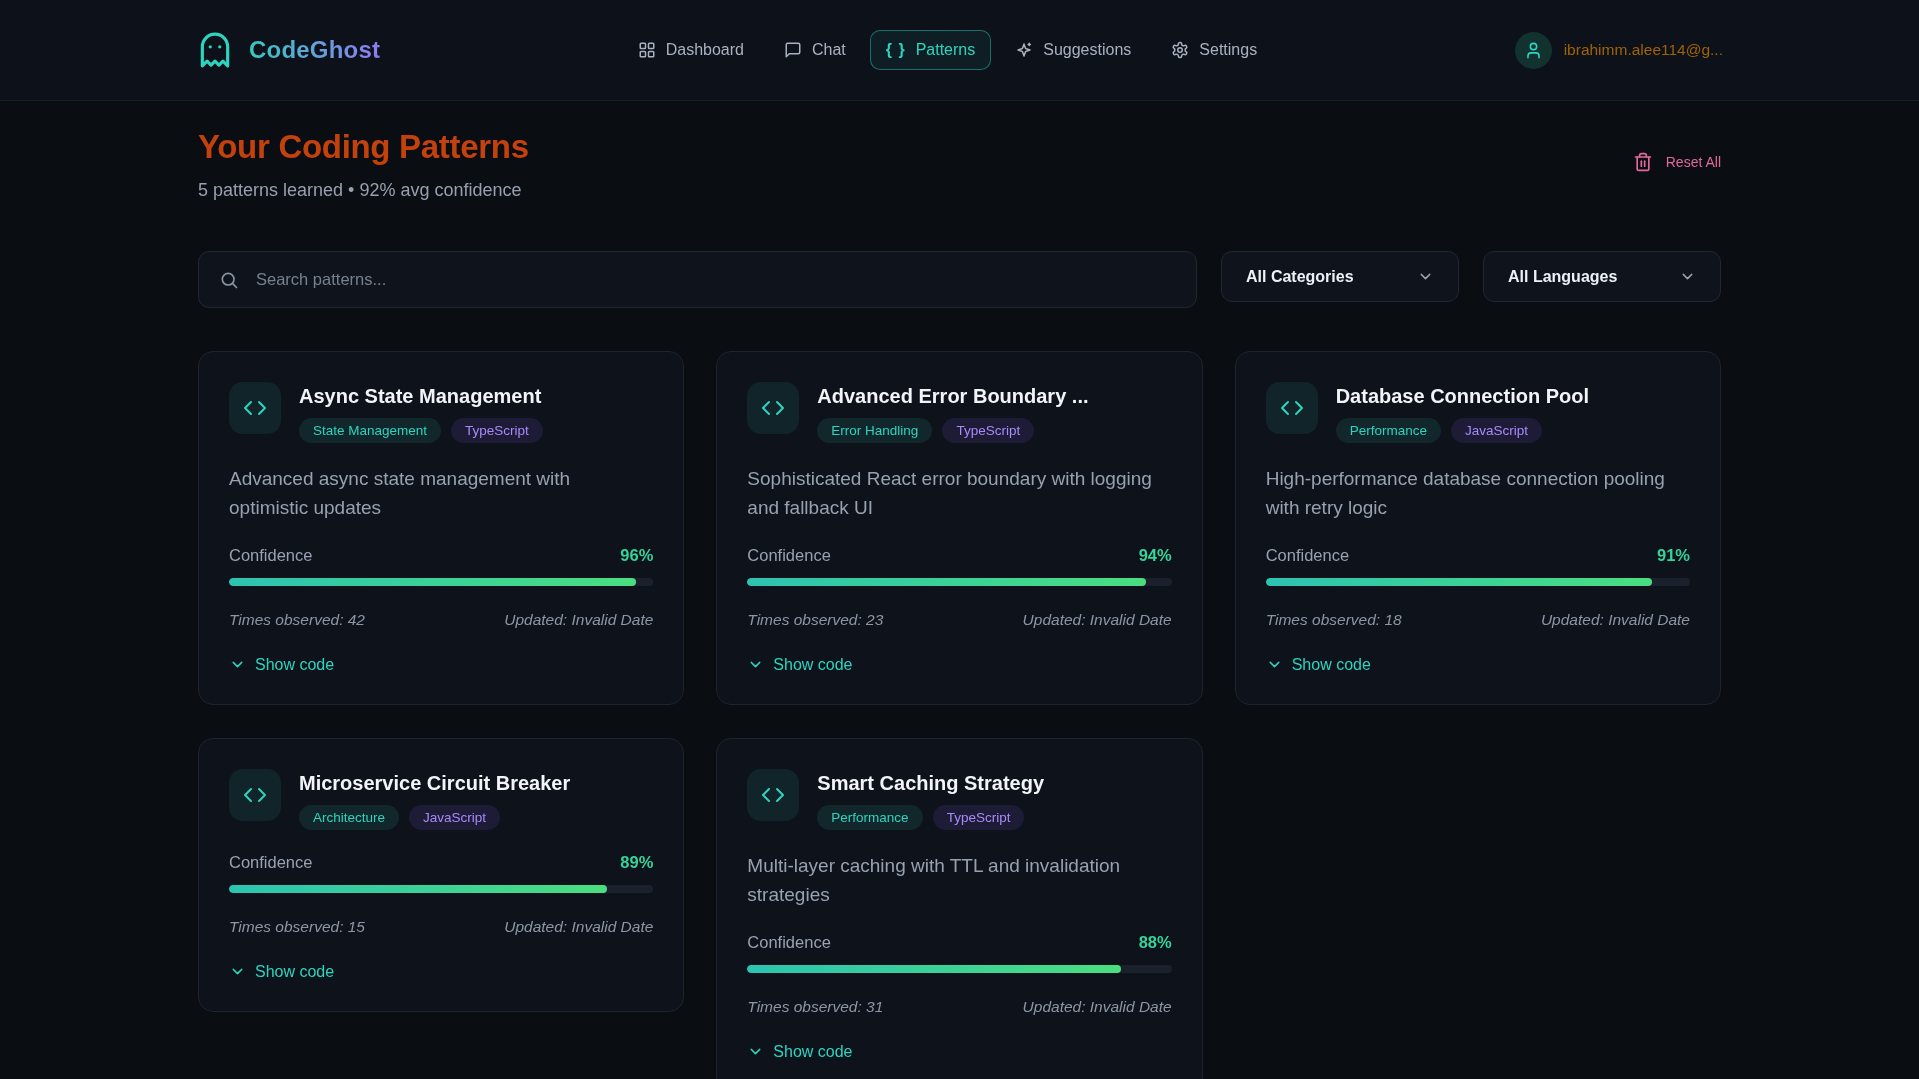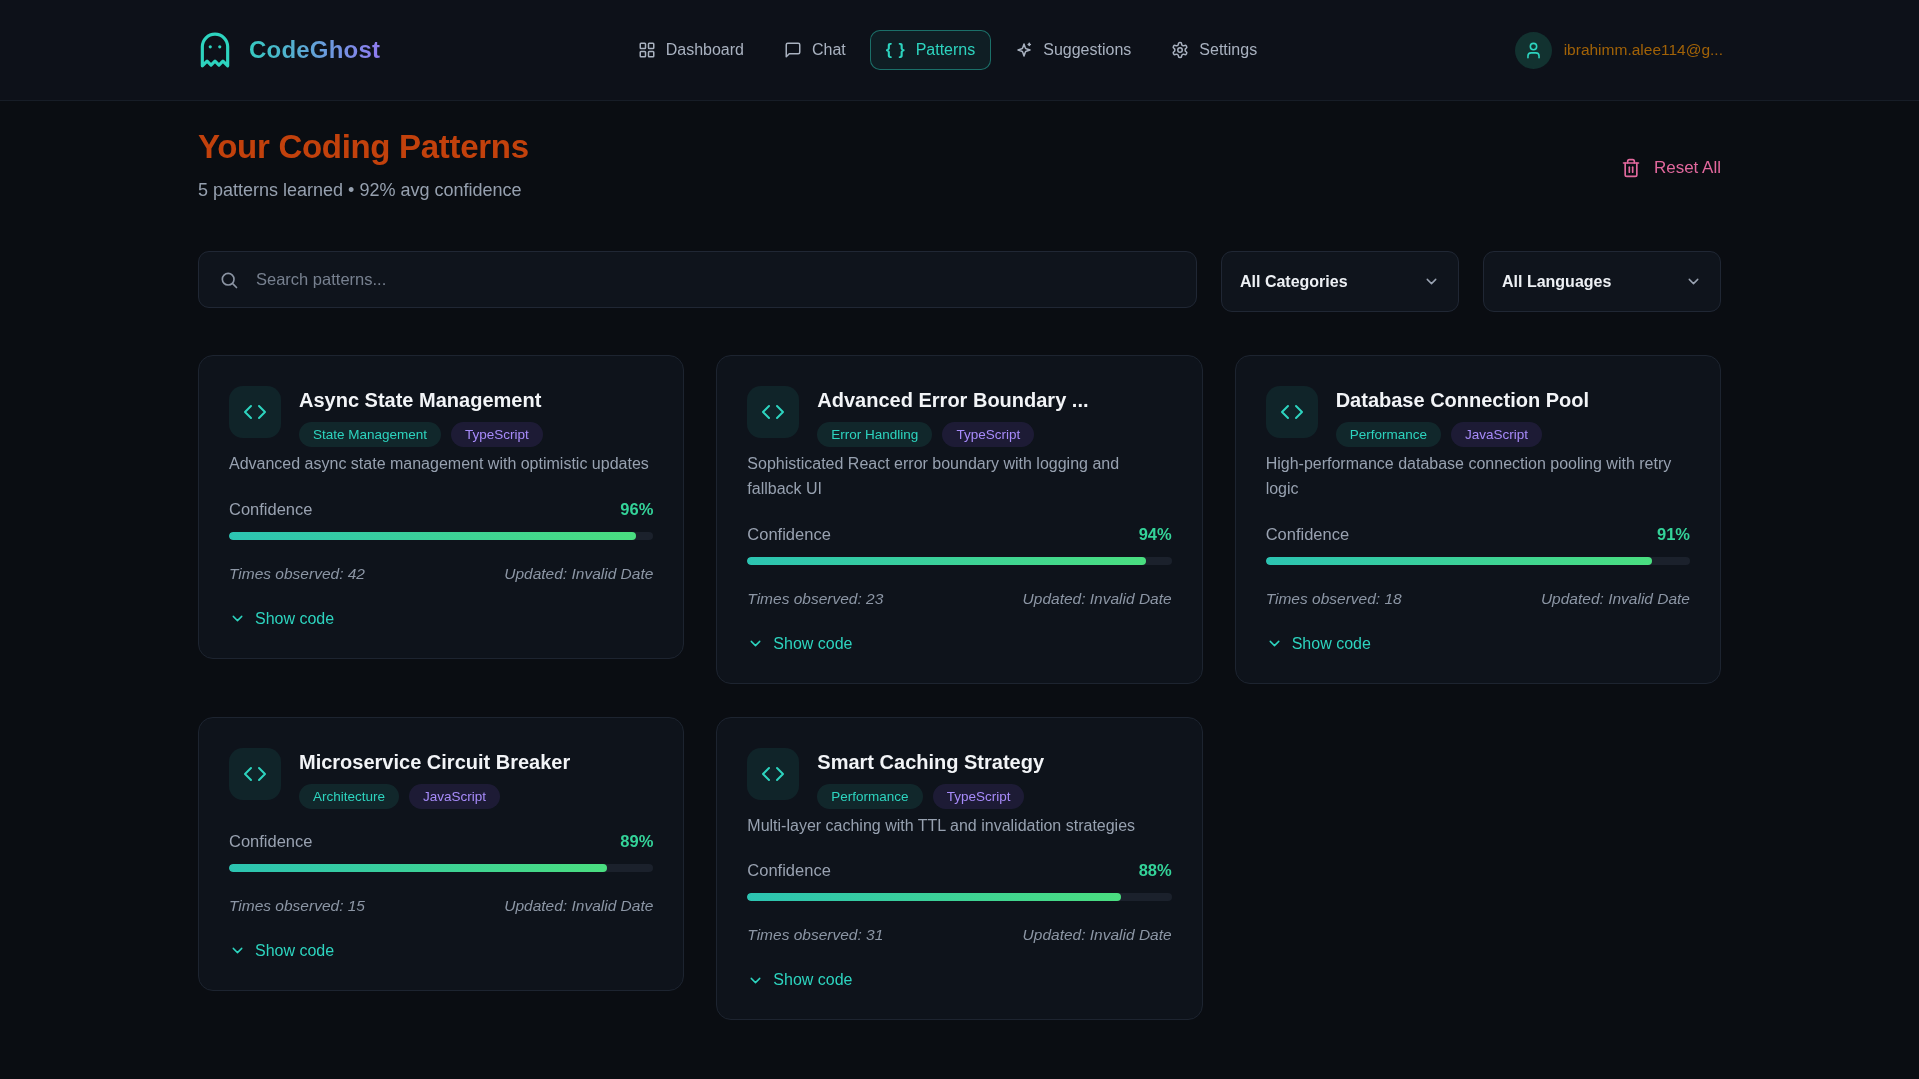--- a/index.html
+++ b/index.html
@@ -48,43 +48,43 @@
     display:grid; place-items:center;
   }
   .email { font-size:15.5px; color:#a16207; }
 
   
   .main { padding: 27px 198px 0; }
   .page-head { display:flex; justify-content:space-between; align-items:flex-start; }
   .page-title { margin:0; font-size:33px; font-weight:800; letter-spacing:-.3px; color:#c2410c; }
   .page-subtitle { margin:14px 0 0; font-size:18px; color:#96a0af; }
   .reset-btn {
-    display:flex; align-items:center; gap:13px; margin-top:30px;
-    color:#e2689d; font-size:17px; font-family:inherit;
+    display:flex; align-items:center; gap:13px; margin-top:24px;
+    color:#e2689d; font-size:14px; font-family:inherit;
     background:none; border:none; padding:0; cursor:pointer;
   }
 
   
   .filters { display:flex; gap:24px; margin-top:50px; }
   .search-box {
     flex:1; height:57px;
     display:flex; align-items:center; gap:15px;
     background:#0f141c; border:1px solid #202734; border-radius:11px;
     padding:0 20px; color:#8b94a3;
   }
   .search-box input {
     flex:1; background:transparent; border:none; outline:none;
     color:#dfe5ec; font-size:16.5px; font-family:inherit;
   }
   .search-box input::placeholder { color:#77808f; }
   .select {
-    width:238px; height:61px;
+    width:238px; height:51px;
     display:flex; align-items:center; justify-content:space-between;
     background:#0f141c; border:1px solid #202734; border-radius:11px;
-    padding:0 18px; cursor:pointer;
+    padding:0 24px; cursor:pointer;
     font-size:16px; font-weight:600; color:#edf0f4; font-family:inherit;
   }
   .select .chev { color:#9aa3b2; }
 
   
   .grid {
     display:grid; grid-template-columns: repeat(3, 1fr);
     gap: 33px 32px; margin-top: 43px; align-items:start;
   }
   .card {
@@ -98,21 +98,21 @@
     display:grid; place-items:center;
   }
   .card-title {
     margin:3px 0 0; font-size:20px; font-weight:700; color:#f2f4f7;
     white-space:nowrap; overflow:hidden; max-width:340px;
   }
   .badges { display:flex; gap:10px; margin-top:10px; }
   .badge { font-size:13.5px; padding:5px 14px; border-radius:999px; white-space:nowrap; }
   .badge-cat  { color:#2dd4bf; background:rgba(45,212,191,0.10); }
   .badge-lang { color:#a78bfa; background:rgba(139,92,246,0.12); }
-  .desc { margin:5px 0 0; font-size:16px; line-height:1.55; color:#97a1b0; }
+  .desc { margin:21px 0 0; font-size:19px; line-height:1.55; color:#97a1b0; }
   .conf-row { display:flex; justify-content:space-between; align-items:center; margin-top:23px; font-size:16.5px; }
   .conf-label { color:#99a2b1; }
   .conf-value { color:#34d399; font-weight:600; }
   .track { margin-top:13px; height:8px; border-radius:999px; background:#1b212c; overflow:hidden; }
   .fill { height:100%; border-radius:999px; background:linear-gradient(90deg,#2cc4b2,#4ade80); }
   .meta-row { display:flex; justify-content:space-between; margin-top:25px; font-size:15.5px; color:#8c96a5;font-style:italic; }
   .show-code {
     display:flex; align-items:center; gap:9px; margin-top:27px;
     color:#2dd4bf; font-size:16px; font-weight:500; font-family:inherit;
     background:none; border:none; padding:0; cursor:pointer;

